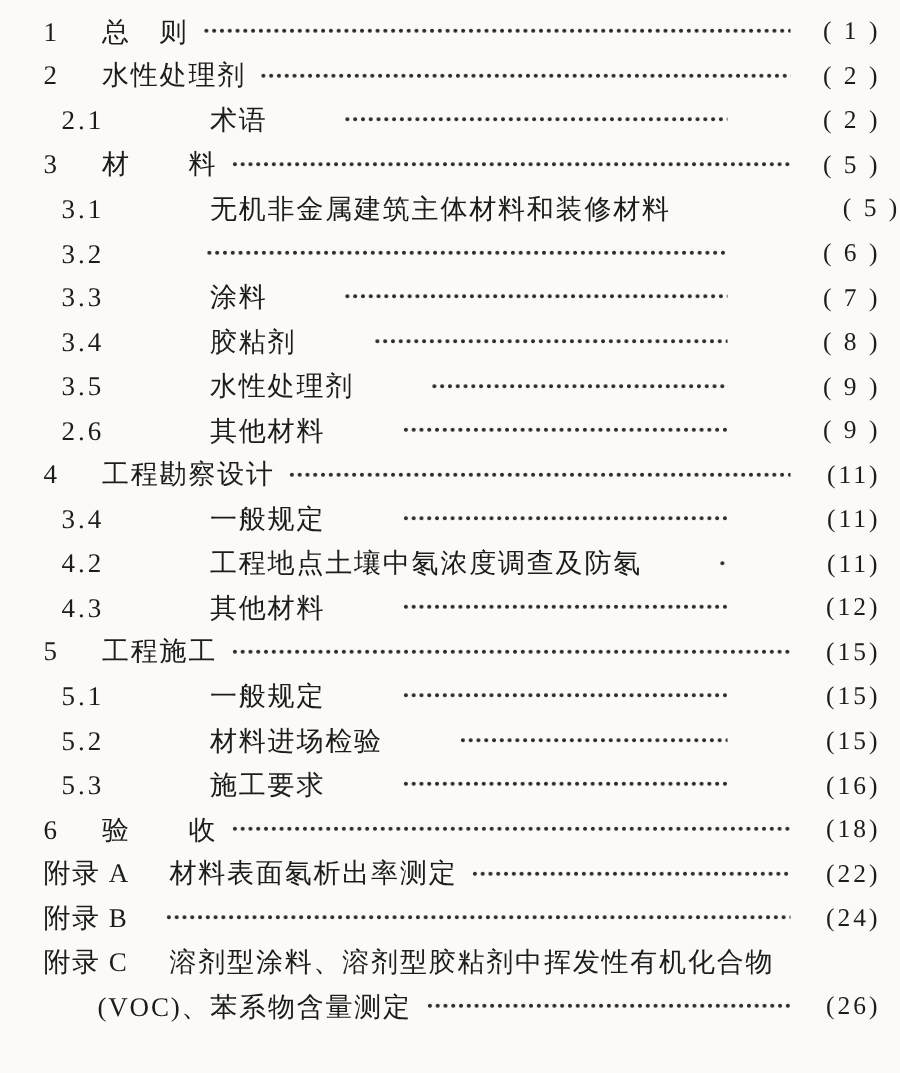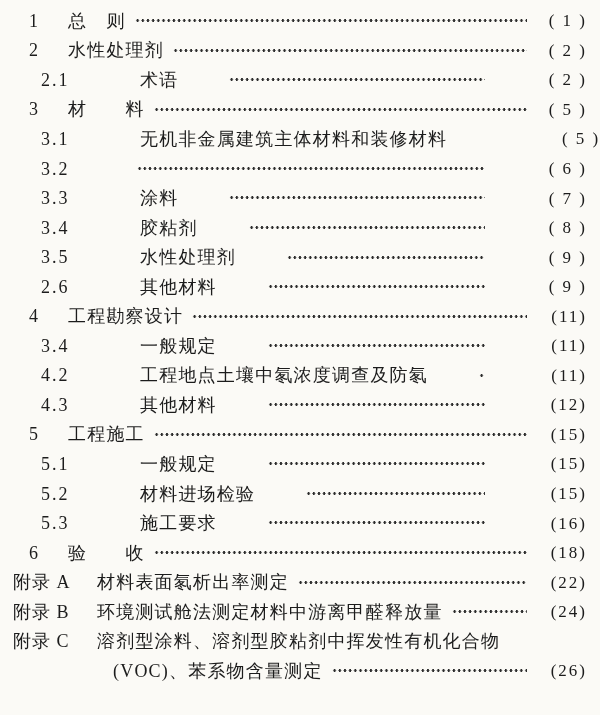--- a/index.html
+++ b/index.html
@@ -27,23 +27,23 @@
     white-space: nowrap;
   }
   .toc-row .num {
     letter-spacing: 2px;
     flex: 0 0 auto;
   }
   .lvl-chapter { padding-left: 29px; }
   .lvl-chapter .num { width: 27px; }
   .lvl-sub { padding-left: 41px; gap: 42px; }
   .lvl-sub .num { width: 45px; }
-  .lvl-appendix { padding-left: 13px; }
+  .lvl-appendix { padding-left: 29px; }
   .lvl-appendix .num { width: 72px; letter-spacing: 1px; }
-  .cont-indent { padding-left: 101px; }
+  .cont-indent { padding-left: 53px; }
   .title {
     letter-spacing: 1.2px;
     flex: 0 0 auto;
     margin-left: 12px;
   }
   .dots {
     flex: 1 1 auto;
     align-self: stretch;
     margin: 0 4px 0 9px;
     background-image: radial-gradient(circle, #2c2c2c 1.15px, rgba(0,0,0,0) 1.5px);
@@ -178,21 +178,20 @@
         <span class="page-num">(18)</span>
       </div>
       <div class="toc-row lvl-appendix">
         <span class="num">附录 A</span>
         <span class="title">材料表面氡析出率测定</span>
         <span class="dots"></span>
         <span class="page-num">(22)</span>
       </div>
       <div class="toc-row lvl-appendix">
         <span class="num">附录 B</span>
-        <span class="title">环境测试舱法测定材料中游离甲醛释放量</span>
         <span class="dots"></span>
         <span class="page-num">(24)</span>
       </div>
       <div class="toc-row lvl-appendix">
         <span class="num">附录 C</span>
         <span class="title">溶剂型涂料、溶剂型胶粘剂中挥发性有机化合物</span>
       </div>
       <div class="toc-row cont-indent">
         <span class="title">(VOC)、苯系物含量测定</span>
         <span class="dots"></span>

